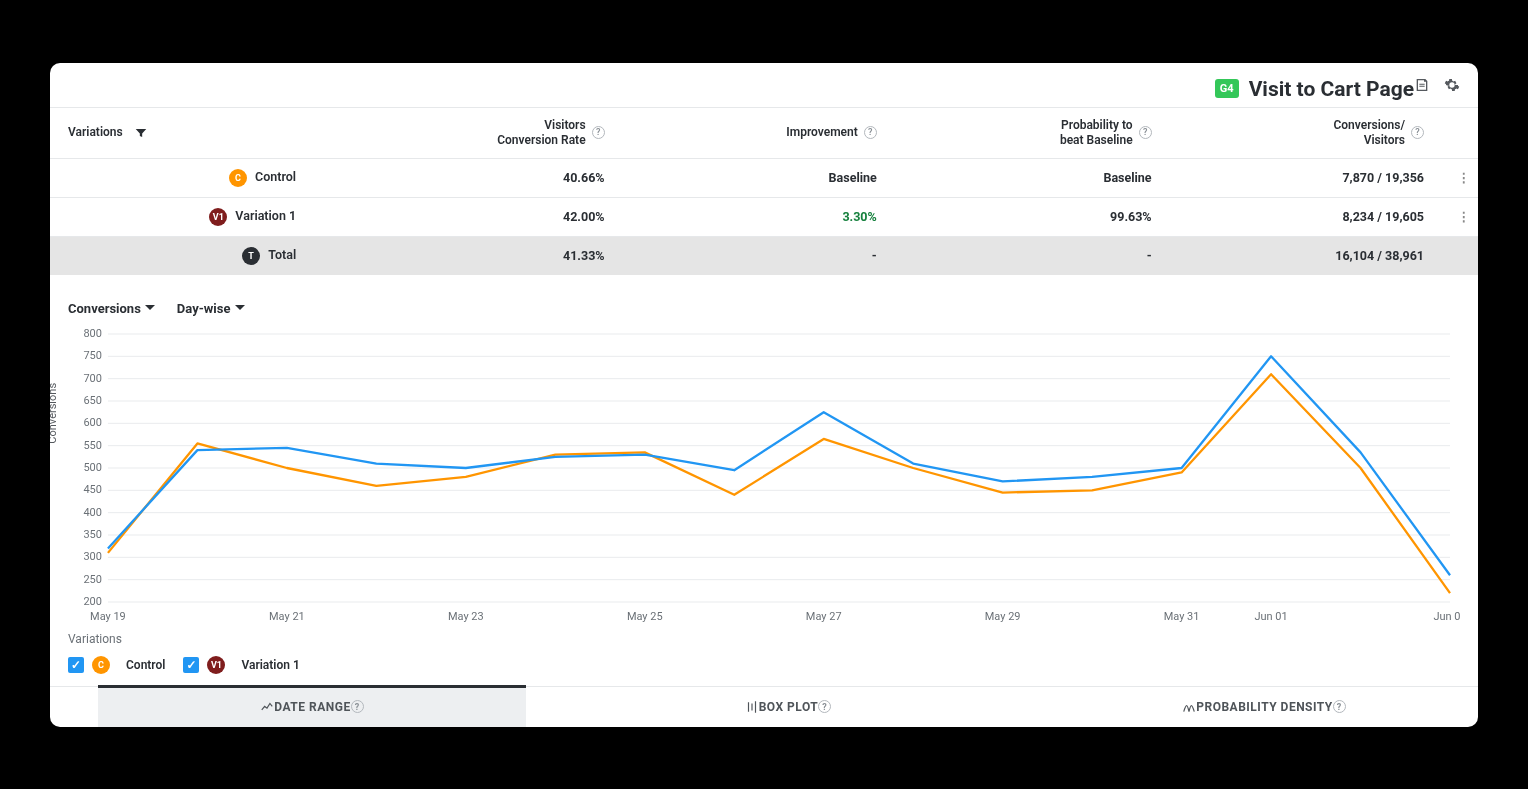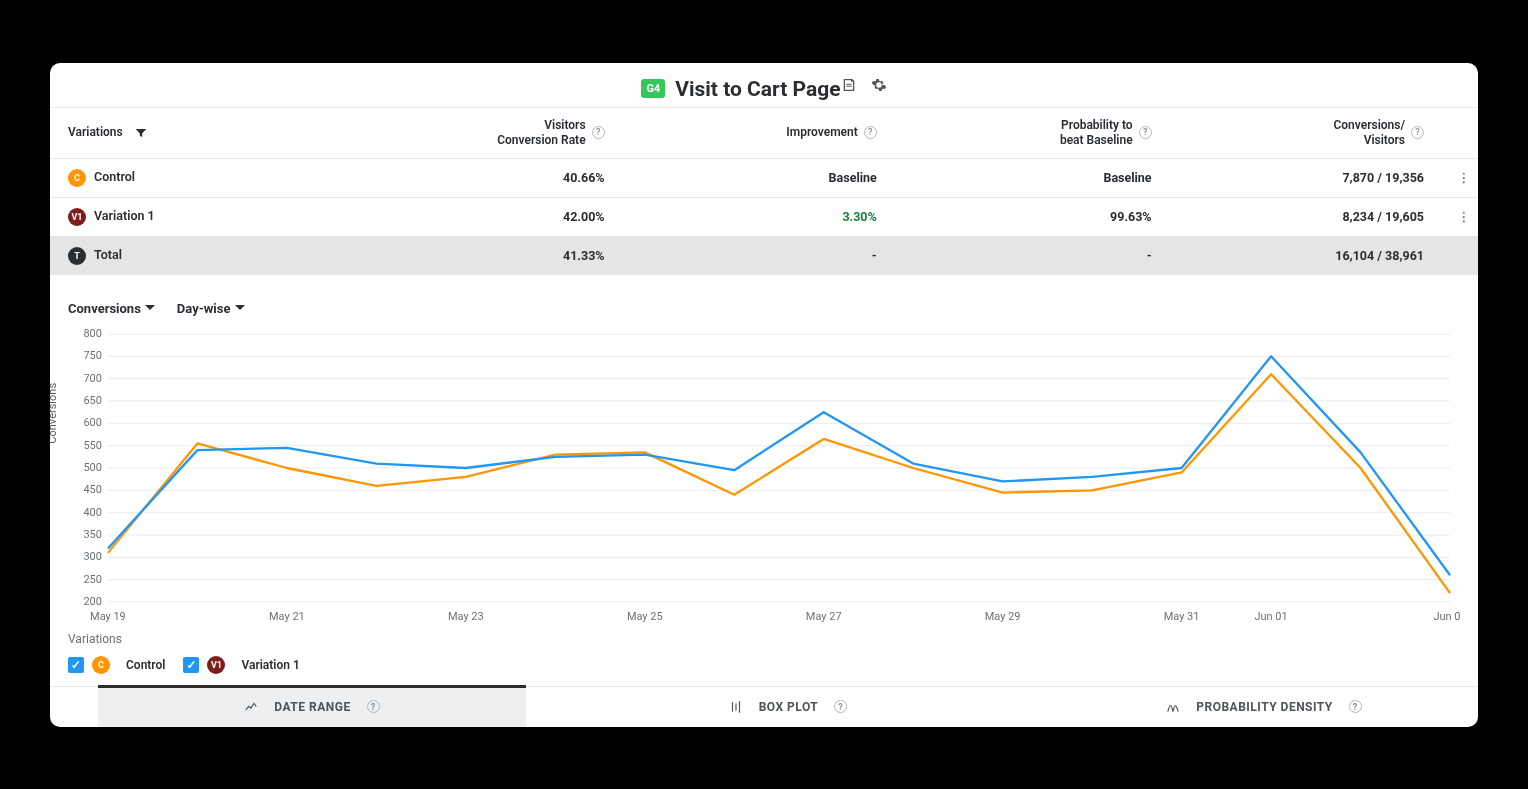--- a/index.html
+++ b/index.html
@@ -17,21 +17,21 @@
   .panel {
     width: 1430px;
     background: #fff;
     border-radius: 10px;
     box-shadow: 0 8px 40px rgba(0,0,0,.45);
     overflow: hidden;
   }
   .header {
     display: flex;
     align-items: flex-start;
-    justify-content: center;
+    justify-content: flex-end;
     padding: 14px 18px 6px 18px;
   }
   .title-wrap { display: flex; align-items: center; gap: 10px; }
   .badge-g4 {
     background: #34c759;
     color: #fff;
     font-size: 11px;
     font-weight: 700;
     border-radius: 3px;
     padding: 3px 5px;
@@ -50,21 +50,21 @@
   }
   table.variations th {
     font-size: 12px;
     font-weight: 600;
     color: #2a2e33;
     text-align: right;
     border-top: 1px solid #e6e8ea;
   }
   table.variations th.left { text-align: left; }
   table.variations td { font-size: 12.5px; font-weight: 700; text-align: right; }
-  table.variations td.left { text-align: left; font-weight: 600; }
+  table.variations td.left { text-align: right; font-weight: 600; }
   td.left .dot, .legend .dot {
     display: inline-flex; align-items: center; justify-content: center;
     width: 18px; height: 18px; border-radius: 50%;
     color: #fff; font-size: 9px; font-weight: 700; margin-right: 8px;
   }
   .dot.c  { background: #ff9500; }
   .dot.v1 { background: #7f1d1d; }
   .dot.t  { background: #2a2e33; }
   tr.total-row td { background: #e5e5e5; border-bottom: none; }
   .improve-pos { color: #15803d; }
@@ -84,21 +84,21 @@
   .plot-line { fill:none; stroke-width:2.3; stroke-linejoin:round; }
   .axis text { font-size:11px; fill:#6b7177; }
 
   .legend-sec { padding: 4px 18px 12px 18px; font-size:12px; }
   .legend-title { color:#6b7177; margin-bottom:10px; }
   .legend { display:flex; gap:18px; align-items:center; }
   .chk { width:16px; height:16px; background:#2196f3; border-radius:2px; display:inline-flex; align-items:center; justify-content:center; color:#fff; }
   .legend-item { display:inline-flex; align-items:center; gap:8px; font-weight:600;}
 
   .tabs { display:flex; border-top:1px solid #e6e8ea; }
-  .tab { flex:1; text-align:center; padding:13px 0; font-size:12px; font-weight:700; letter-spacing:.5px; color:#4f5459; cursor:pointer; display:flex; align-items:center; justify-content:center; gap:16px;margin-left:48px;}
+  .tab { flex:1; text-align:center; padding:13px 0; font-size:12px; font-weight:700; letter-spacing:.5px; color:#4f5459; cursor:pointer; display:flex; align-items:center; justify-content:center; gap:0;margin-left:48px;}
   .tab.active { background:#edeff1; position:relative; }
   .tab.active::before { content:""; position:absolute; top:-2px; left:0; right:0; height:3px; background:#2a2e33; }
   .tab svg { width:14px; height:14px; }
 </style>
 </head>
 <body>
 
 <div class="panel">
 
   <div class="header">

